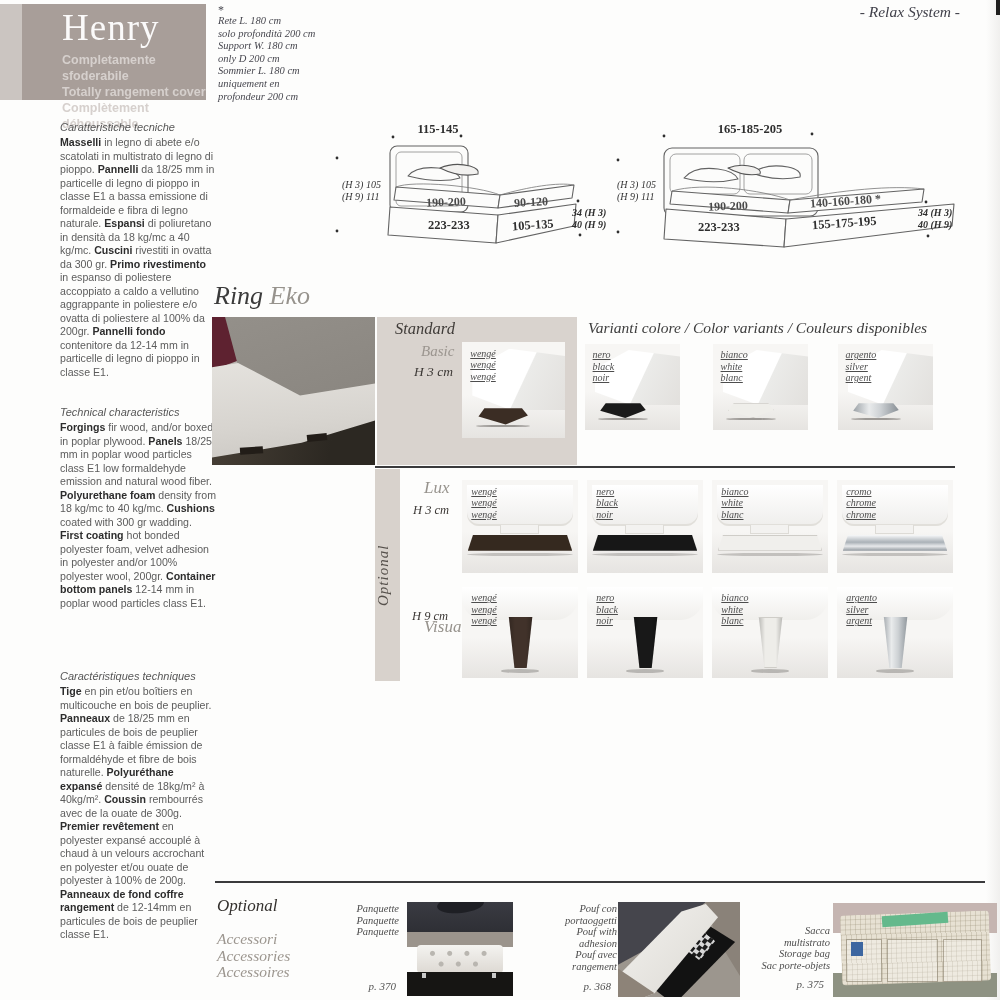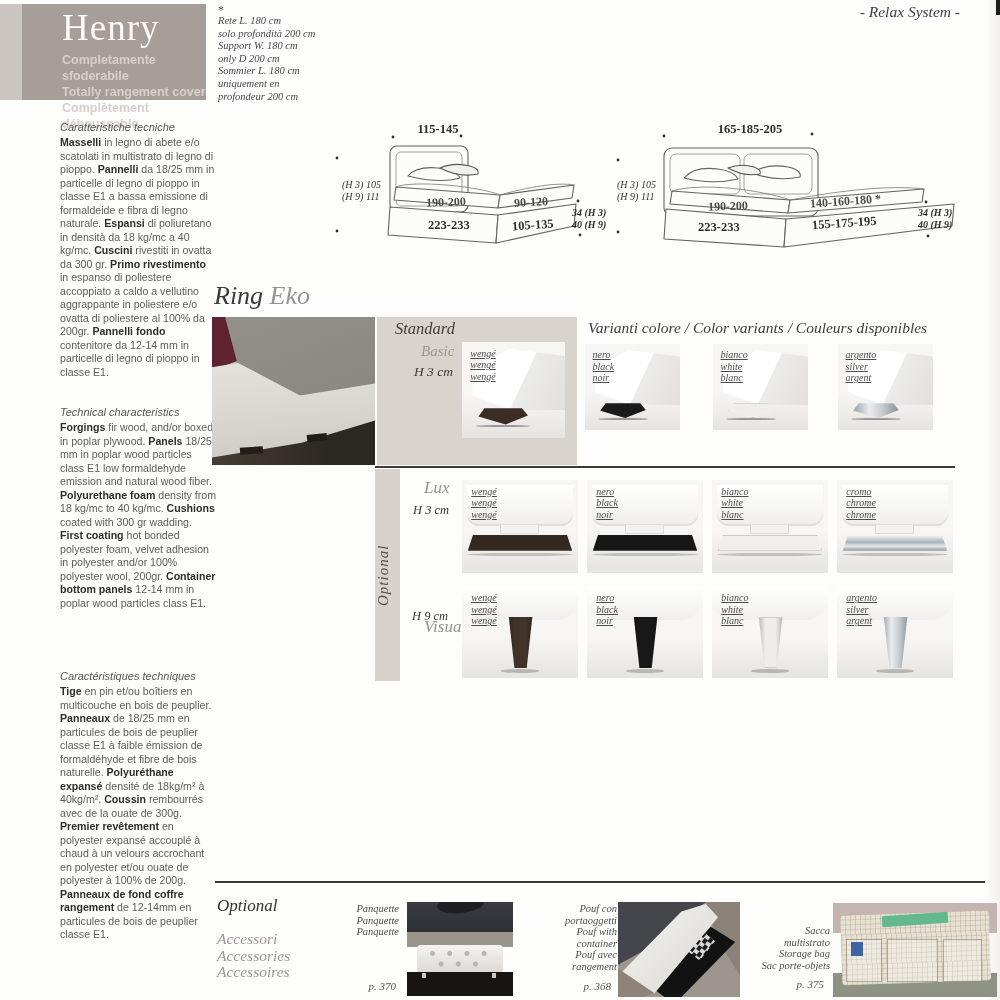--- a/index.html
+++ b/index.html
@@ -425,21 +425,21 @@
       <div class="acc-cap" style="left: 317px; top: 903px;">
         <span>Panquette</span>
         <span>Panquette</span>
         <span>Panquette</span>
       </div>
       <div class="acc-page" style="left: 350px; top: 980px;">p. 370</div>
       <div class="acc-cap" style="left: 535px; top: 903px;">
         <span>Pouf con</span>
         <span>portaoggetti</span>
         <span>Pouf with</span>
-        <span>container</span>
+        <span>adhesion</span>
         <span>Pouf avec</span>
         <span>rangement</span>
       </div>
       <div class="acc-page" style="left: 565px; top: 980px;">p. 368</div>
       <div class="acc-cap" style="left: 748px; top: 905px; margin-top: 20px;">
         <span>Sacca</span>
         <span>multistrato</span>
         <span>Storage bag</span>
         <span>Sac porte-objets</span>
       </div>

